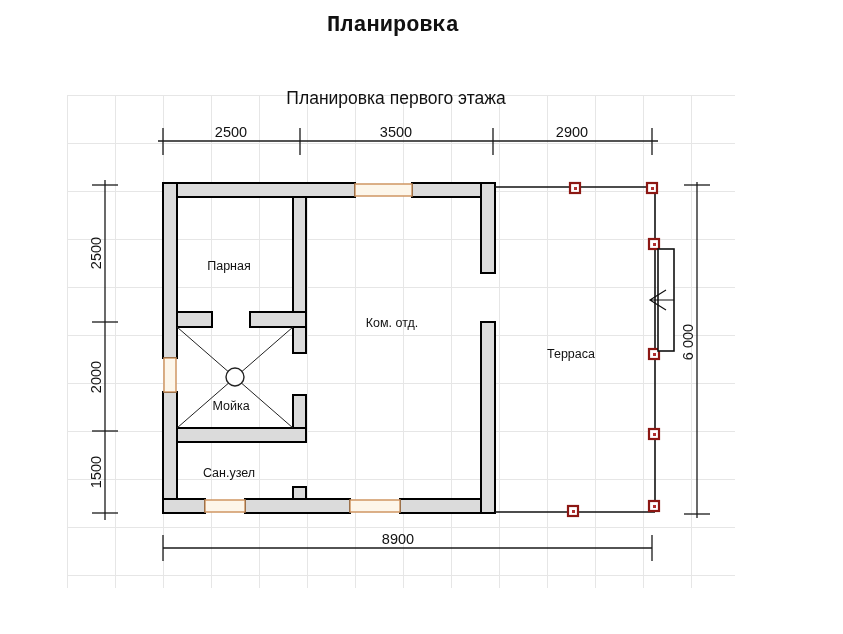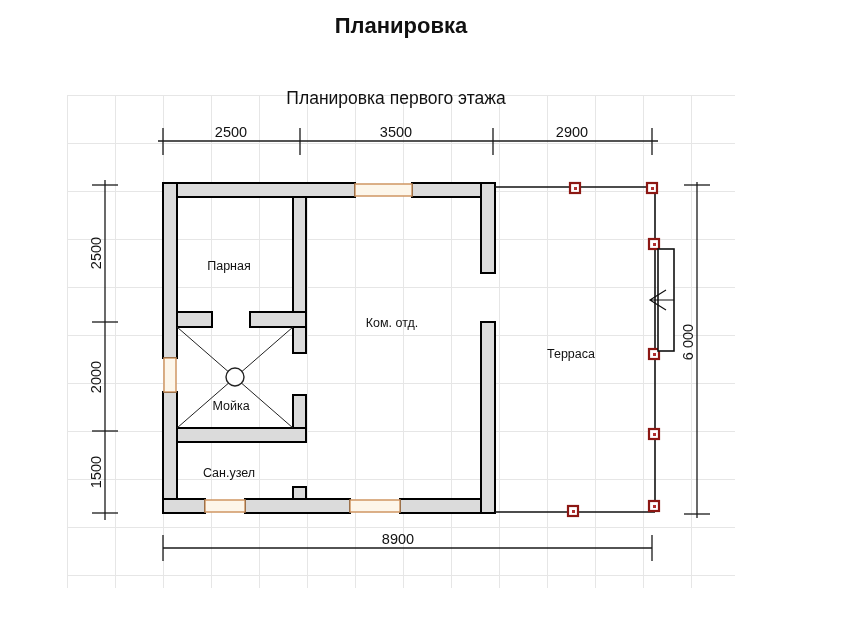--- a/index.html
+++ b/index.html
@@ -1,19 +1,19 @@
 <!DOCTYPE html>
 <html><head>
 <meta charset="utf-8">
 <style>
   html,body{margin:0;padding:0;background:#fff;}
   #stage{position:relative;width:843px;height:634px;background:#ffffff;overflow:hidden;
          font-family:"Liberation Sans", sans-serif;}
-  #page-title{position:absolute;left:8px;top:13px;width:786px;text-align:center;
-    font-family:Liberation Sans, sans-serif;font-weight:bold;font-size:22px;color:#111;}
+  #page-title{position:absolute;left:0;top:13px;width:786px;text-align:center;
+    font-family:Liberation Mono, monospace;font-weight:bold;font-size:22px;color:#111;}
   #grid{position:absolute;left:67px;top:95px;width:668px;height:493px;
     background-image:
       repeating-linear-gradient(to right,#e6e6e6 0 1px,transparent 1px 48px),
       repeating-linear-gradient(to bottom,#e6e6e6 0 1px,transparent 1px 48px);}
   svg{position:absolute;left:0;top:0;}
   .wall{fill:#dbdbdb;stroke:#000;stroke-width:2;}
   .window{fill:#fdf6ea;stroke:#cf9663;stroke-width:1.5;}
   .thin{stroke:#111;stroke-width:1.6;fill:none;}
   .dim{stroke:#1a1a1a;stroke-width:1.3;fill:none;}
   .dimtext{font-size:14.5px;fill:#111;}

